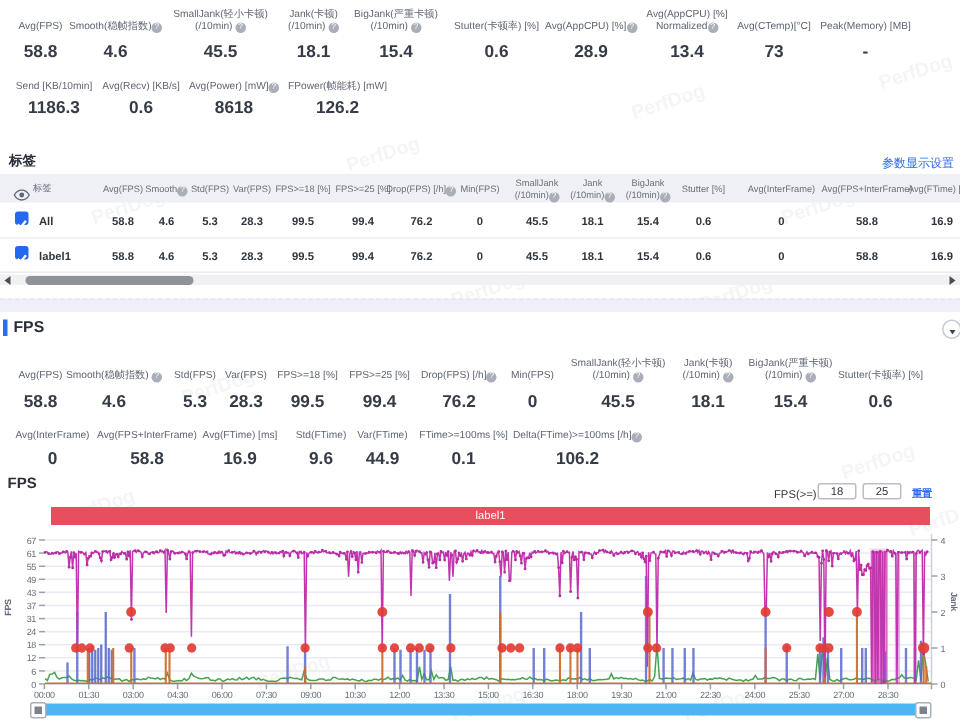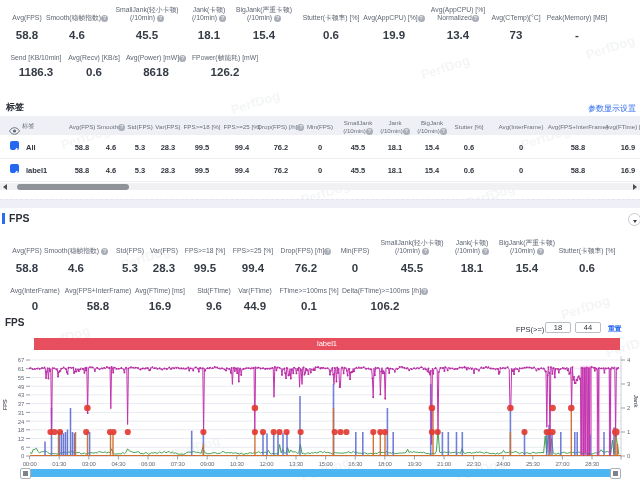--- a/index.html
+++ b/index.html
@@ -53,21 +53,21 @@
 <div class="sv" style="left:22px;top:29px;width:110px">4.6</div>
 <div class="sl" style="left:92px;top:6px;width:110px">SmallJank(轻小卡顿)<br>(/10min) <span class="qm">?</span></div>
 <div class="sv" style="left:92px;top:29px;width:110px">45.5</div>
 <div class="sl" style="left:154px;top:6px;width:110px">Jank(卡顿)<br>(/10min) <span class="qm">?</span></div>
 <div class="sv" style="left:154px;top:29px;width:110px">18.1</div>
 <div class="sl" style="left:209px;top:6px;width:110px">BigJank(严重卡顿)<br>(/10min) <span class="qm">?</span></div>
 <div class="sv" style="left:209px;top:29px;width:110px">15.4</div>
 <div class="sl" style="left:276px;top:14px;width:110px">Stutter(卡顿率) [%]</div>
 <div class="sv" style="left:276px;top:29px;width:110px">0.6</div>
 <div class="sl" style="left:339px;top:14px;width:110px">Avg(AppCPU) [%]<span class="qm">?</span></div>
-<div class="sv" style="left:339px;top:29px;width:110px">19.9</div>
+<div class="sv" style="left:339px;top:29px;width:110px">28.9</div>
 <div class="sl" style="left:403px;top:6px;width:110px">Avg(AppCPU) [%]<br>Normalized<span class="qm">?</span></div>
 <div class="sv" style="left:403px;top:29px;width:110px">13.4</div>
 <div class="sl" style="left:461px;top:14px;width:110px">Avg(CTemp)[°C]</div>
 <div class="sv" style="left:461px;top:29px;width:110px">73</div>
 <div class="sl" style="left:522px;top:14px;width:110px">Peak(Memory) [MB]</div>
 <div class="sv" style="left:522px;top:29px;width:110px">-</div>
 <div class="sl" style="left:-19px;top:54px;width:110px">Send [KB/10min]</div>
 <div class="sv" style="left:-19px;top:66px;width:110px">1186.3</div>
 <div class="sl" style="left:39px;top:54px;width:110px">Avg(Recv) [KB/s]</div>
 <div class="sv" style="left:39px;top:66px;width:110px">0.6</div>
@@ -185,21 +185,21 @@
 <div class="sv" style="left:159px;top:300px;width:110px">9.6</div>
 <div class="sl" style="left:200px;top:287px;width:110px">Var(FTime)</div>
 <div class="sv" style="left:200px;top:300px;width:110px">44.9</div>
 <div class="sl" style="left:254px;top:287px;width:110px">FTime&gt;=100ms [%]</div>
 <div class="sv" style="left:254px;top:300px;width:110px">0.1</div>
 <div class="sl" style="left:330px;top:287px;width:110px">Delta(FTime)&gt;=100ms [/h]<span class="qm">?</span></div>
 <div class="sv" style="left:330px;top:300px;width:110px">106.2</div>
 <div class="ctitle">FPS</div>
 <div class="fgroup">FPS(&gt;=)</div>
 <div class="finput" style="left:545px">18</div>
-<div class="finput" style="left:575px">44</div>
+<div class="finput" style="left:575px">25</div>
 <div class="freset">重置</div>
 <div class="band">label1</div>
 <svg class="chart" width="640" height="146" viewBox="0 334 640 146">
 <g stroke="#e9ebf3" stroke-width="1">
       <path d="M30.0 456.0H621.0"></path>
       <path d="M30.0 447.3H621.0"></path>
       <path d="M30.0 438.5H621.0"></path>
       <path d="M30.0 429.8H621.0"></path>
       <path d="M30.0 421.1H621.0"></path>
       <path d="M30.0 412.4H621.0"></path>

